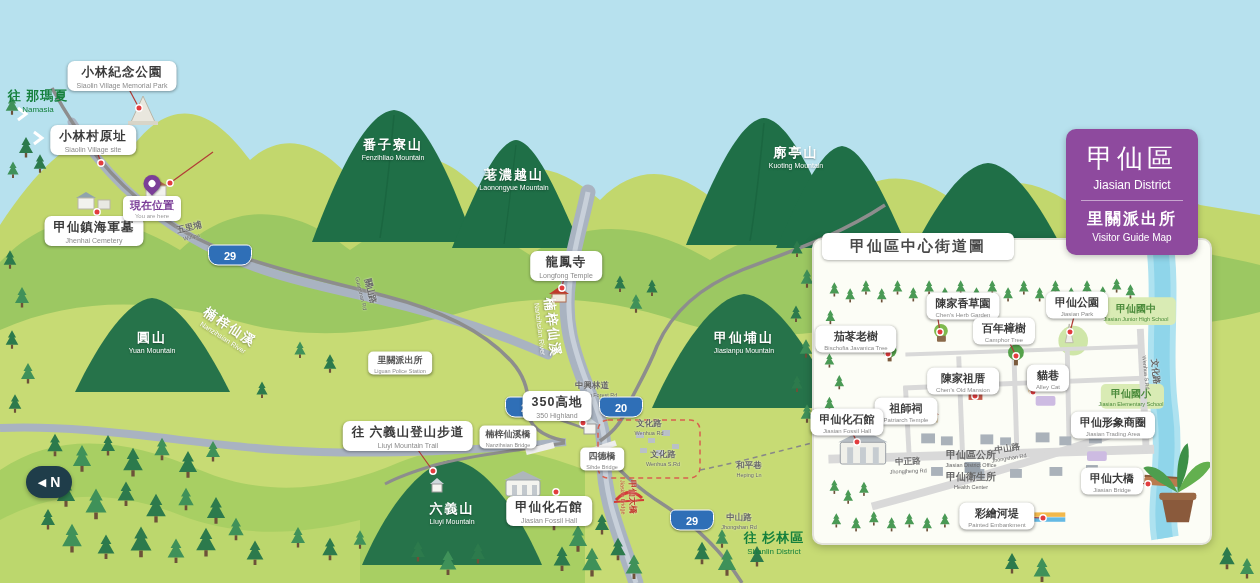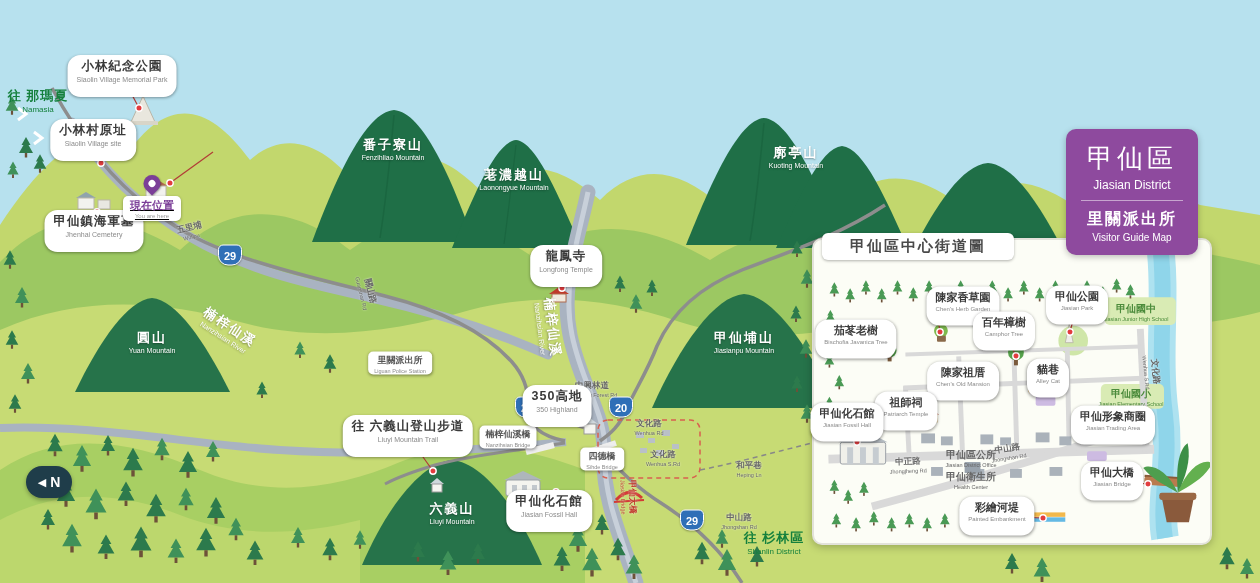--- a/index.html
+++ b/index.html
@@ -5,21 +5,21 @@
   *{margin:0;padding:0;box-sizing:border-box}
   body{background:#fff}
   #stage{position:relative;width:1260px;height:583px;overflow:hidden;
          font-family:"Liberation Sans","DejaVu Sans",sans-serif;background:#b7e1ee}
   #terrain{position:absolute;left:0;top:0;z-index:1}
   #inset-panel{position:absolute;left:812px;top:238px;width:400px;height:307px;z-index:3;
     background:#fcfdf6;border:2px solid #e2e2da;border-radius:10px;overflow:hidden;
     box-shadow:0 2px 8px rgba(0,0,0,.25)}
   #inset-svg{position:absolute;inset:0;width:100%;height:100%}
   #overlay{position:absolute;left:0;top:0;z-index:5;pointer-events:none}
-  .callout{position:absolute;z-index:10;background:#fff;border-radius:13px;padding:3px 9px 14px;
+  .callout{position:absolute;z-index:10;background:#fff;border-radius:7px;padding:3px 9px 2px;
     text-align:center;box-shadow:0 1px 3px rgba(0,0,0,.35);white-space:nowrap;transform:translate(-50%,-50%)}
   .callout .zh{font-size:12.5px;font-weight:bold;color:#3a3a3a;letter-spacing:1px}
   .callout .en{font-size:7px;color:#8a8a8a;margin-top:1px}
   .callout.minor{padding:2px 6px 1px;border-radius:5px;z-index:9}
   .callout.minor .zh{font-size:9px;letter-spacing:0;color:#555}
   .callout.minor .en{font-size:5.5px}
   .callout.inset{z-index:11}
   .callout.inset .zh{font-size:11px;letter-spacing:0}
   .callout.inset .en{font-size:6px}
   .terrain-label{position:absolute;z-index:4;text-align:center;color:#fff;white-space:nowrap;
@@ -29,21 +29,21 @@
   .road-label{position:absolute;z-index:4;text-align:center;color:#666;white-space:nowrap;
     text-shadow:0 0 2px rgba(255,255,255,.85);transform:translate(-50%,-50%)}
   .road-label .zh{font-size:8.5px;font-weight:bold}
   .road-label .en{font-size:5.5px}
   .nav-label{position:absolute;z-index:6;text-align:center;color:#15803d;white-space:nowrap;transform:translate(-50%,-50%)}
   .nav-label .zh{font-size:13px;font-weight:bold;letter-spacing:1px}
   .nav-label .en{font-size:8px}
   .plain-label{position:absolute;z-index:8;text-align:center;white-space:nowrap;transform:translate(-50%,-50%)}
   .plain-label .zh{font-size:10px;font-weight:bold}
   .plain-label .en{font-size:5.5px}
-  .shield{position:absolute;z-index:7;width:24px;height:21px;transform:translate(-50%,-50%);
+  .shield{position:absolute;z-index:7;width:44px;height:21px;transform:translate(-50%,-50%);
     background:#2f6fb7;border:1.5px solid #fff;border-radius:5px 5px 10px 10px;color:#fff;
     font-weight:bold;font-size:11px;display:flex;align-items:center;justify-content:center;
     box-shadow:0 1px 2px rgba(0,0,0,.3)}
   #inset-title{position:absolute;left:822px;top:233px;z-index:12;background:#fff;border-radius:6px;
     padding:4px 28px;font-size:15px;font-weight:bold;color:#4a4a4a;letter-spacing:2px;
     box-shadow:0 1px 3px rgba(0,0,0,.3)}
   #title-box{position:absolute;left:1066px;top:129px;width:132px;height:126px;z-index:12;
     background:#8e4a9e;border-radius:10px;color:#fff;text-align:center;display:flex;
     flex-direction:column;justify-content:center;box-shadow:0 2px 6px rgba(0,0,0,.25)}
   #title-box .t1{font-size:26px;font-weight:normal;letter-spacing:4px}
@@ -403,21 +403,21 @@
     <div class="t3">里關派出所</div>
     <div class="t4">Visitor Guide Map</div>
   </div>
 
   <div id="compass">
     <span class="arrow">◀</span>
     <span class="n">N</span>
   </div>
 
   <div id="pin" style="left: 152px; top: 192px;"></div>
-  <div id="pin-label" style="left: 152px; top: 196px; text-decoration: underline;">
+  <div id="pin-label" style="left: 152px; top: 196px;">
     <div class="zh">現在位置</div>
     <div class="en">You are here</div>
   </div>
 
 <div class="callout" style="left: 122px; top: 76px; transform: translate(-50%, -50%);">
       <div class="zh">小林紀念公園</div>
       <div class="en">Siaolin Village Memorial Park</div>
     </div>
     <div class="callout" style="left: 93px; top: 140px; transform: translate(-50%, -50%);">
       <div class="zh">小林村原址</div>

